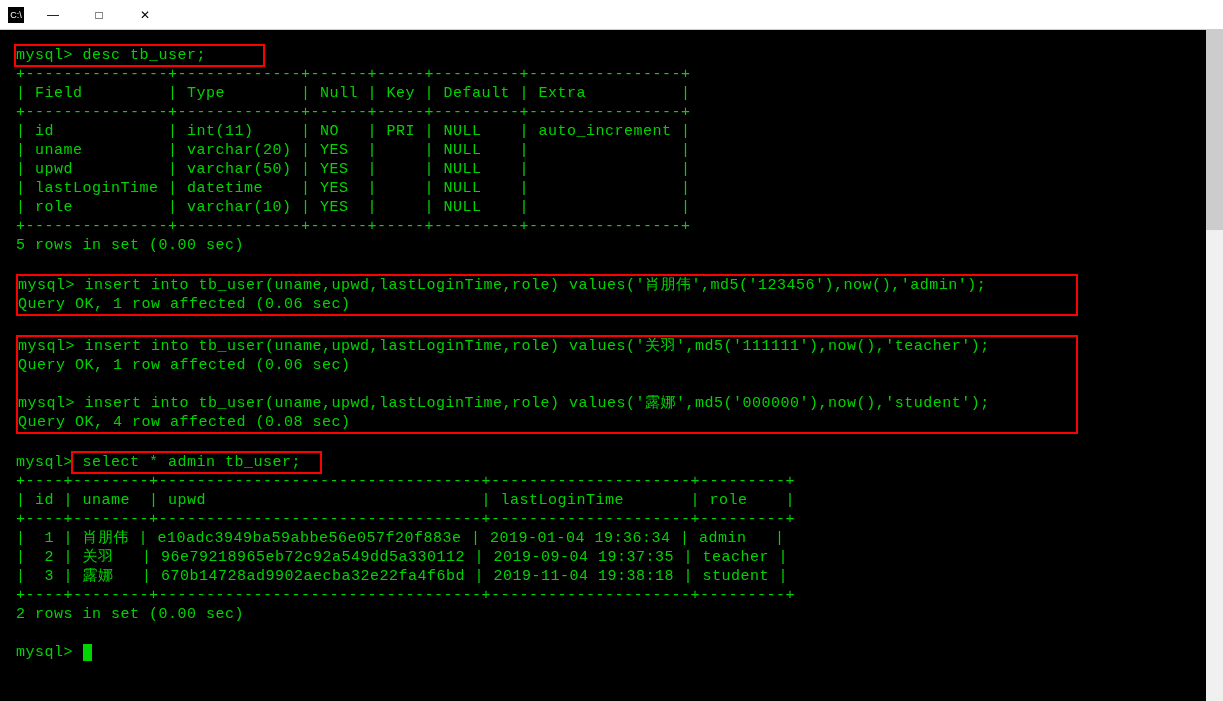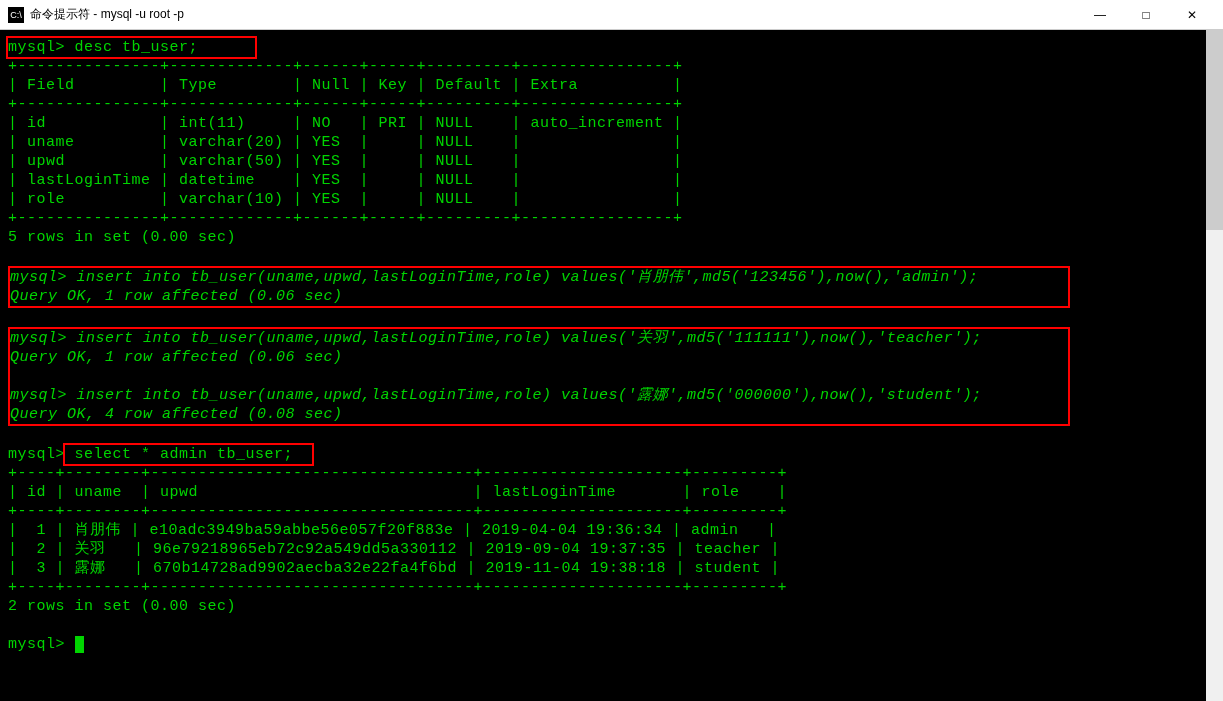--- a/index.html
+++ b/index.html
@@ -45,21 +45,21 @@
 }
 .terminal-wrap {
   background: #000;
   height: calc(701px - 30px);
   width: 100%;
   position: relative;
   overflow: hidden;
 }
 .terminal {
   color: #00d400;
-  padding: 8px;
+  padding: 16px;
   white-space: pre;
   line-height: 19px;
   font-size: 15px;
   letter-spacing: 0.5px;
   width: calc(100% - 17px);
   height: 100%;
   overflow: hidden;
 }
 .scrollbar {
   position: absolute;
@@ -81,36 +81,34 @@
   border: 2px solid #ff0000;
   display: inline-block;
   margin: -2px;
   padding: 0;
 }
 .hl-block {
   border: 2px solid #ff0000;
   display: block;
   margin: 0;
   padding: 0;
-  font-style: italic;
 }
 .cursor {
   background: #00d400;
   display: inline-block;
   width: 9px;
   height: 17px;
   vertical-align: text-bottom;
 }
 </style>
 </head>
 <body>
 
 <div class="titlebar">
   <div class="icon">C:\</div>
-  <div class="title">命令提示符 - mysql  -u root -p</div>
   <div class="buttons">
     <div class="btn">—</div>
     <div class="btn">□</div>
     <div class="btn">✕</div>
   </div>
 </div>
 
 <div class="terminal-wrap">
 <div class="terminal"><span class="hl-red"><span>mysql&gt;</span><span> desc tb_user;</span>      </span>
 <span>+---------------+-------------+------+-----+---------+----------------+</span>
@@ -128,21 +126,21 @@
 <span>Query OK, 1 row affected (0.06 sec)</span></div>
 <div class="hl-block" style="width:1062px"><span>mysql&gt; insert into tb_user(uname,upwd,lastLoginTime,role) values('关羽',md5('111111'),now(),'teacher');</span>
 <span>Query OK, 1 row affected (0.06 sec)</span>
 
 <span>mysql&gt; insert into tb_user(uname,upwd,lastLoginTime,role) values('露娜',md5('000000'),now(),'student');</span>
 <span>Query OK, 4 row affected (0.08 sec)</span></div>
 <span>mysql&gt;</span><span class="hl-red"><span> select * admin tb_user;</span>  </span>
 <span>+----+--------+----------------------------------+---------------------+---------+</span>
 <span>| id | uname  | upwd                             | lastLoginTime       | role    |</span>
 <span>+----+--------+----------------------------------+---------------------+---------+</span>
-<span>|  1 | 肖朋伟 | e10adc3949ba59abbe56e057f20f883e | 2019-04-04 19:36:34 | admin   |</span>
+<span>|  1 | 肖朋伟 | e10adc3949ba59abbe56e057f20f883e | 2019-01-04 19:36:34 | admin   |</span>
 <span>|  2 | 关羽   | 96e79218965eb72c92a549dd5a330112 | 2019-09-04 19:37:35 | teacher |</span>
 <span>|  3 | 露娜   | 670b14728ad9902aecba32e22fa4f6bd | 2019-11-04 19:38:18 | student |</span>
 <span>+----+--------+----------------------------------+---------------------+---------+</span>
 <span>2 rows in set (0.00 sec)</span>
 
 <span>mysql&gt;</span> <span class="cursor"></span>
 </div>
 <div class="scrollbar">
   <div class="thumb"></div>
 </div>

